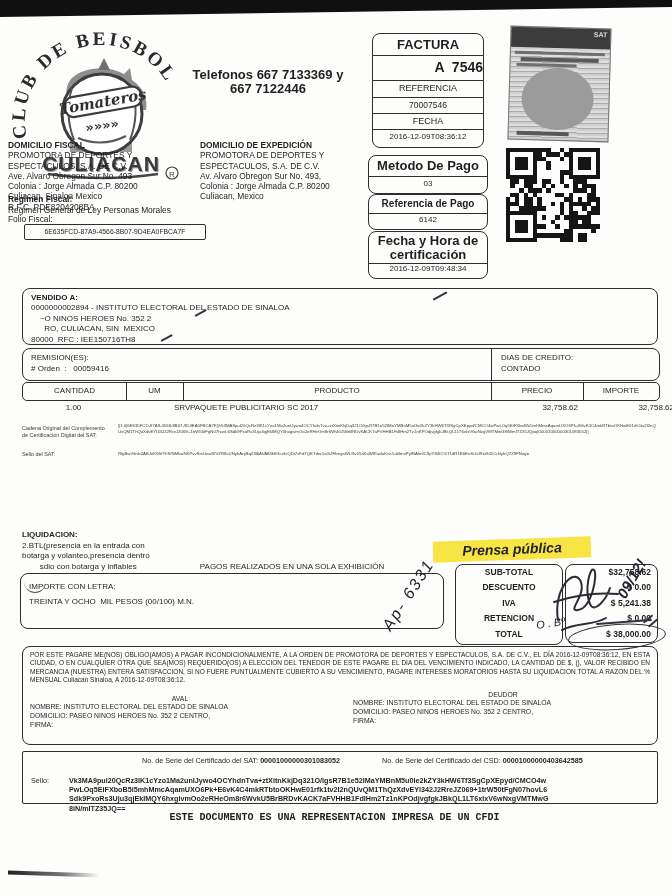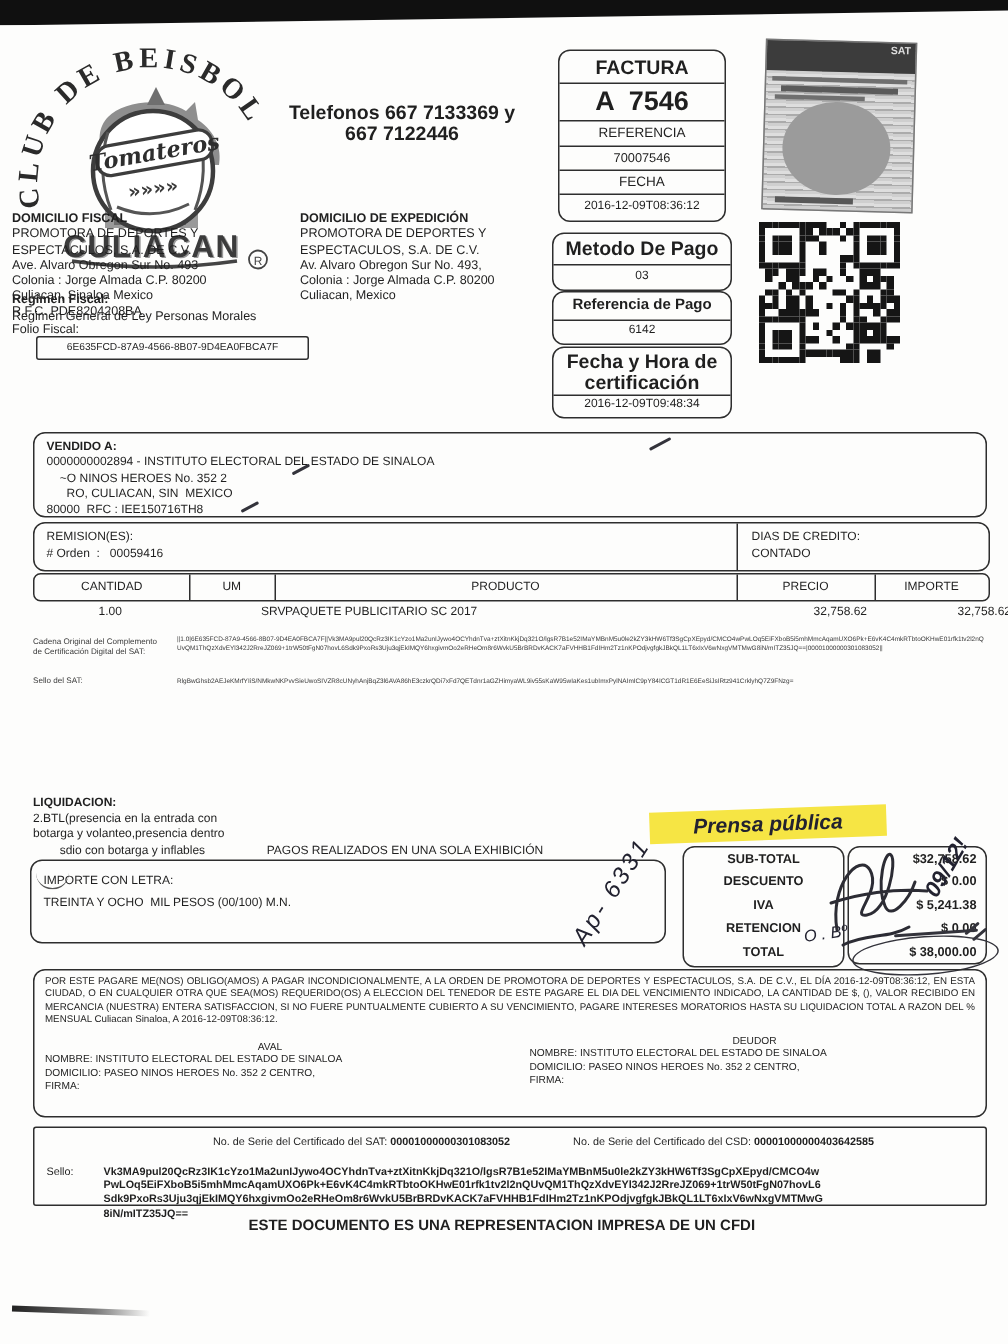--- a/index.html
+++ b/index.html
@@ -106,21 +106,21 @@
   <div class="abs addr b" style="left:8px;top:194px;">Regimen Fiscal:</div>
   <div class="abs addr" style="left:8px;top:205px;">Regimen General de Ley Personas Morales</div>
   <div class="abs addr" style="left:8px;top:214px;">Folio Fiscal:</div>
   <div class="sqbox ctr" style="left:24px;top:224px;width:180px;height:14px;font-size:6.8px;line-height:13px;">
     <span>6E635FCD-87A9-4566-8B07-9D4EA0FBCA7F</span>
   </div>
 
   <div class="box" style="left:372px;top:33px;width:110px;height:113px;">
     <div class="ctr b t11" style="height:21px;line-height:21px;">FACTURA</div>
     <div class="row-line" style="top:21px;"></div>
-    <div class="ctr b pre" style="height:25px;line-height:25px;font-size:18px;">A  7546</div>
+    <div class="ctr b pre" style="height:25px;line-height:25px;font-size:14px;text-align:right;">A  7546</div>
     <div class="row-line" style="top:46px;"></div>
     <div class="ctr t9" style="height:17px;line-height:17px;">REFERENCIA</div>
     <div class="row-line" style="top:63px;"></div>
     <div class="ctr t85" style="height:16px;line-height:16px;">70007546</div>
     <div class="row-line" style="top:79px;"></div>
     <div class="ctr t9" style="height:16px;line-height:16px;">FECHA</div>
     <div class="row-line" style="top:95px;"></div>
     <div class="ctr t8" style="height:16px;line-height:16px;">2016-12-09T08:36:12</div>
   </div>
 
@@ -650,21 +650,21 @@
   <div class="abs tinylbl" style="left:22px;top:451px;">Sello del SAT:</div>
   <div class="abs tiny" style="left:118px;top:451px;width:540px;height:6px;overflow:hidden;white-space:nowrap;">RlgBwGhsb2AEJeKMrfYIiS/NMkwNKPvvSieUwoSIVZR8cUNyhAnjBqZ3l6AVA86hE3czkrQDi7xFd7QETdnr1aGZHimyaWL9iv55sKaW95wIaKes1ubImxPylNAImIC9pY84ICGT1dR1E6EeSiJsIRtz941CrklyhQ7Z9FNzg=</div>
 
   <div class="abs t8" style="left:22px;top:530px;line-height:10.5px;">
     <div class="b">LIQUIDACION:</div>
     <div>2.BTL(presencia en la entrada con</div>
     <div>botarga y volanteo,presencia dentro</div>
     <div class="pre">        sdio con botarga y inflables</div>
   </div>
   <div class="curve-mark"></div>
-  <div class="abs t8" style="left:120px;top:562px;width:300px;text-align:center;">PAGOS REALIZADOS EN UNA SOLA EXHIBICIÓN</div>
+  <div class="abs t8" style="left:120px;top:562px;width:300px;text-align:center;padding-left:22px;">PAGOS REALIZADOS EN UNA SOLA EXHIBICIÓN</div>
 
   <div class="box t8" style="left:20px;top:573px;width:424px;height:56px;padding:5px 8px;box-sizing:border-box;line-height:15px;">
     <div>IMPORTE CON LETRA:</div>
     <div class="pre">TREINTA Y OCHO  MIL PESOS (00/100) M.N.</div>
   </div>
 
   <div class="box" style="left:455px;top:564px;width:106px;height:79px;border-width:1.8px;">
     <div class="ctr b t85 val-row">SUB-TOTAL</div>
     <div class="ctr b t85 val-row">DESCUENTO</div>
     <div class="ctr b t85 val-row">IVA</div>
@@ -716,16 +716,16 @@
       <div style="font-size:7.2px;width:38px;">Sello:</div>
       <div class="b" style="font-size:7.2px;line-height:9.2px;word-break:break-all;width:580px;">
         <div>Vk3MA9pul20QcRz3IK1cYzo1Ma2unIJywo4OCYhdnTva+ztXitnKkjDq321O/lgsR7B1e52IMaYMBnM5u0le2kZY3kHW6Tf3SgCpXEpyd/CMCO4w</div>
         <div>PwLOq5EiFXboB5i5mhMmcAqamUXO6Pk+E6vK4C4mkRTbtoOKHwE01rfk1tv2l2nQUvQM1ThQzXdvEYl342J2RreJZ069+1trW50tFgN07hovL6</div>
         <div>Sdk9PxoRs3Uju3qjEkIMQY6hxgivmOo2eRHeOm8r6WvkU5BrBRDvKACK7aFVHHB1FdIHm2Tz1nKPOdjvgfgkJBkQL1LT6xIxV6wNxgVMTMwG</div>
         <div>8iN/mITZ35JQ==</div>
       </div>
     </div>
   </div>
 
-  <div class="abs ctr b t10" style="left:0;top:812px;width:669px;">ESTE DOCUMENTO ES UNA REPRESENTACION IMPRESA DE UN CFDI</div>
+  <div class="abs ctr b t10" style="left:0;top:812px;width:669px;font-family:Liberation Mono, monospace;">ESTE DOCUMENTO ES UNA REPRESENTACION IMPRESA DE UN CFDI</div>
 
   <div class="smudge"></div>
 </div>
 
 </body></html>

